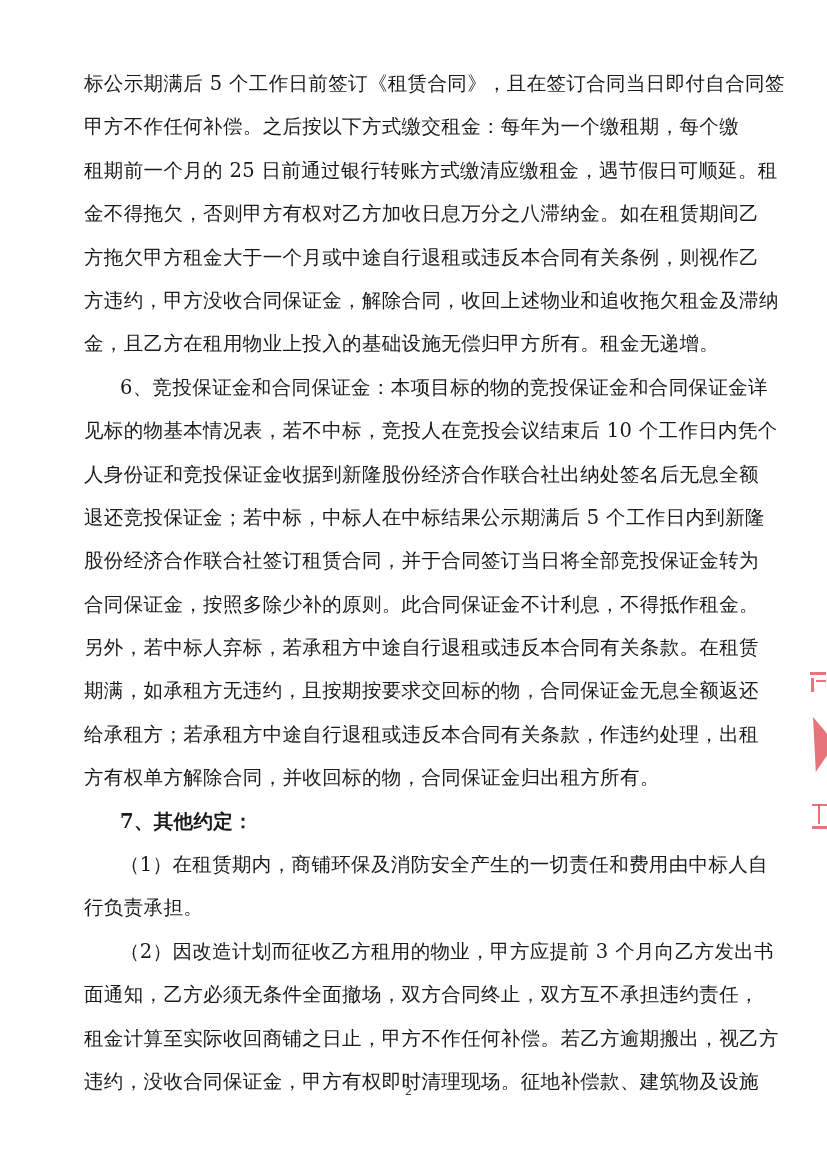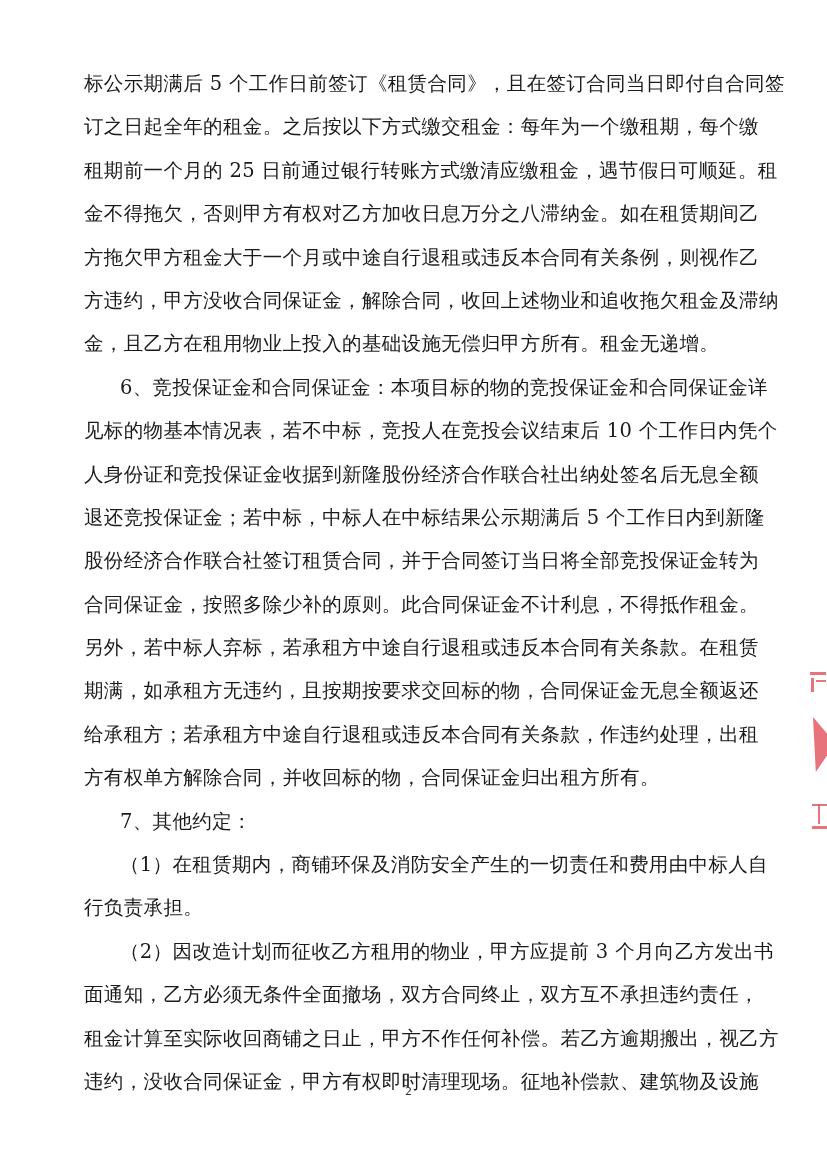--- a/index.html
+++ b/index.html
@@ -6,37 +6,37 @@
   body {
     width: 827px; height: 1169px; background: #ffffff; position: relative; overflow: hidden;
     font-family: "DejaVu Serif", "Liberation Serif", serif; color: #1a1a1a;
   }
   .page { position: absolute; left: 0; top: 0; width: 827px; height: 913px; }
   .line {
     position: absolute; left: 84px; width: 666px; font-size: 19.5px; line-height: 24px;
     white-space: nowrap; letter-spacing: 0.35px;
   }
   .indent { left: 120px; width: 630px; }
-  .bold { font-weight: normal; }
+  .bold { font-weight: bold; }
   .pagenum {
     position: absolute; left: 405px; top: 1085px; font-size: 11px;
     font-family: "DejaVu Sans", sans-serif; color: #333;
   }
   .seal {
     position: absolute; left: 808px; top: 672px; width: 19px; height: 160px;
   }
   .seal .bar { position: absolute; background: #e35a66; opacity: 0.85; }
 </style>
 </head>
 <body>
 
 <div class="page">
   <div id="lines">
       <div class="line" style="top: 72px;">标公示期满后 5 个工作日前签订《租赁合同》，且在签订合同当日即付自合同签</div>
-      <div class="line" style="top: 115px;">订之日起全年的租金。之后按以下方式缴交租金：每年为一个缴租期，每个缴</div>
+      <div class="line" style="top: 115px;">甲方不作任何补偿。之后按以下方式缴交租金：每年为一个缴租期，每个缴</div>
       <div class="line" style="top: 159px;">租期前一个月的 25 日前通过银行转账方式缴清应缴租金，遇节假日可顺延。租</div>
       <div class="line" style="top: 202px;">金不得拖欠，否则甲方有权对乙方加收日息万分之八滞纳金。如在租赁期间乙</div>
       <div class="line" style="top: 246px;">方拖欠甲方租金大于一个月或中途自行退租或违反本合同有关条例，则视作乙</div>
       <div class="line" style="top: 289px;">方违约，甲方没收合同保证金，解除合同，收回上述物业和追收拖欠租金及滞纳</div>
       <div class="line" style="top: 332px;">金，且乙方在租用物业上投入的基础设施无偿归甲方所有。租金无递增。</div>
       <div class="line indent" style="top: 376px;">6、竞投保证金和合同保证金：本项目标的物的竞投保证金和合同保证金详</div>
       <div class="line" style="top: 419px;">见标的物基本情况表，若不中标，竞投人在竞投会议结束后 10 个工作日内凭个</div>
       <div class="line" style="top: 463px;">人身份证和竞投保证金收据到新隆股份经济合作联合社出纳处签名后无息全额</div>
       <div class="line" style="top: 506px;">退还竞投保证金；若中标，中标人在中标结果公示期满后 5 个工作日内到新隆</div>
       <div class="line" style="top: 549px;">股份经济合作联合社签订租赁合同，并于合同签订当日将全部竞投保证金转为</div>

